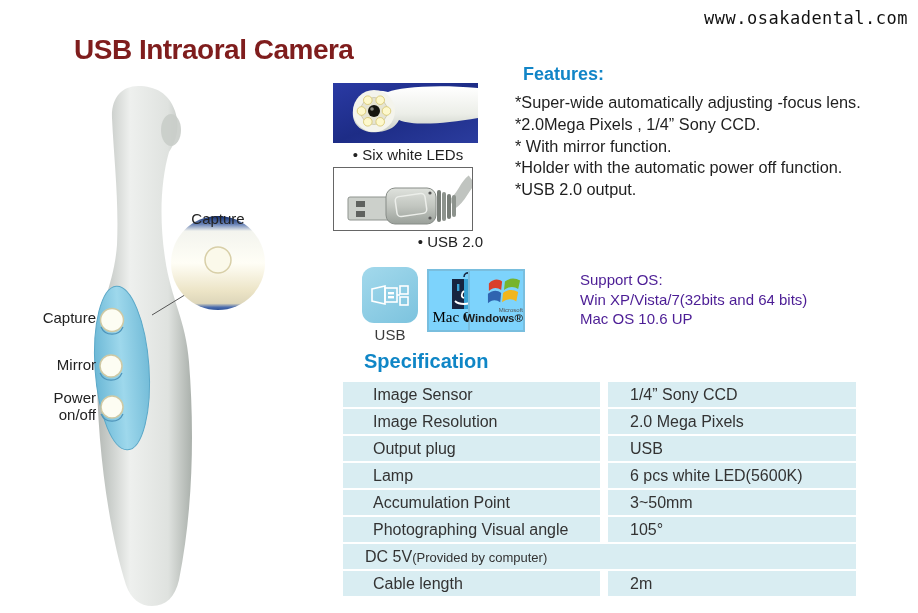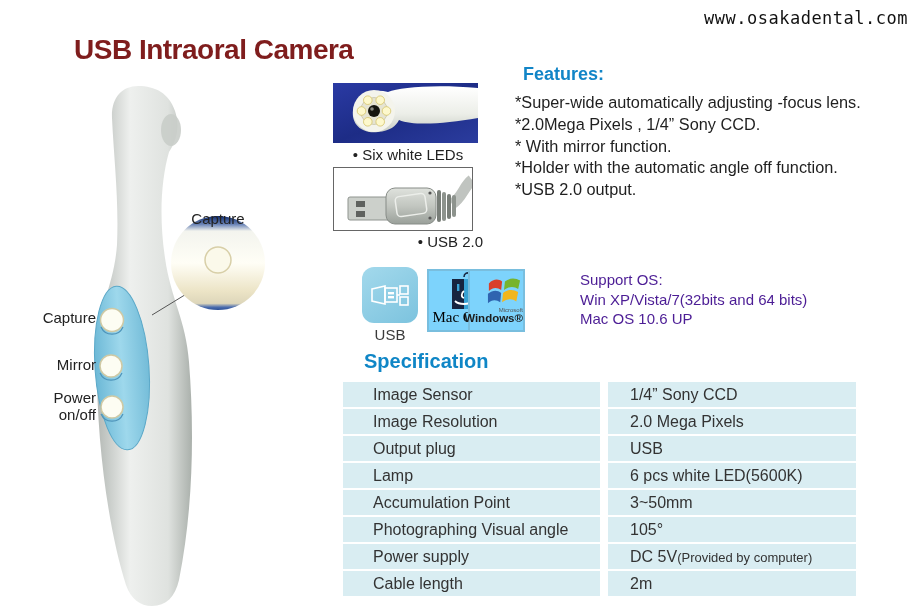--- a/index.html
+++ b/index.html
@@ -212,21 +212,21 @@
     <rect x="118" y="27" width="4" height="22" rx="2" fill="#8d938d"></rect>
   </svg>
 </div>
 <div class="abs caption usb-caption">• USB 2.0</div>
 
 <div class="abs features-heading">Features:</div>
 <div class="abs features-list">
   <div class="feature-item">*Super-wide automatically adjusting -focus lens.</div>
   <div class="feature-item">*2.0Mega Pixels , 1/4” Sony CCD.</div>
   <div class="feature-item">* With mirror function.</div>
-  <div class="feature-item">*Holder with the automatic angle off function.</div>
+  <div class="feature-item">*Holder with the automatic power off function.</div>
   <div class="feature-item">*USB 2.0 output.</div>
 </div>
 
 <div class="abs usb-icon-box">
   <svg width="42" height="30" viewBox="0 0 42 30">
     <path d="M 3 9 L 16 6 L 16 24 L 3 21 Z" fill="none" stroke="#ffffff" stroke-width="1.6"></path>
     <rect x="16" y="8" width="12" height="14" fill="none" stroke="#ffffff" stroke-width="1.6"></rect>
     <rect x="19" y="12" width="6" height="2.4" fill="#ffffff"></rect>
     <rect x="19" y="16" width="6" height="2.4" fill="#ffffff"></rect>
     <rect x="31" y="6" width="8" height="8" fill="none" stroke="#ffffff" stroke-width="1.6"></rect>
@@ -286,20 +286,19 @@
   </div>
   <div class="spec-row">
     <div class="spec-cell spec-label">Accumulation Point</div>
     <div class="spec-cell spec-value"><span>3~50mm</span><span class="small"></span></div>
   </div>
   <div class="spec-row">
     <div class="spec-cell spec-label">Photographing Visual angle</div>
     <div class="spec-cell spec-value"><span>105°</span><span class="small"></span></div>
   </div>
   <div class="spec-row">
-    <div class="spec-cell spec-label">Power supply</div>
     <div class="spec-cell spec-value"><span>DC 5V</span><span class="small">(Provided by computer)</span></div>
   </div>
   <div class="spec-row">
     <div class="spec-cell spec-label">Cable length</div>
     <div class="spec-cell spec-value"><span>2m</span><span class="small"></span></div>
   </div>
 </div>
 
 </body></html>

